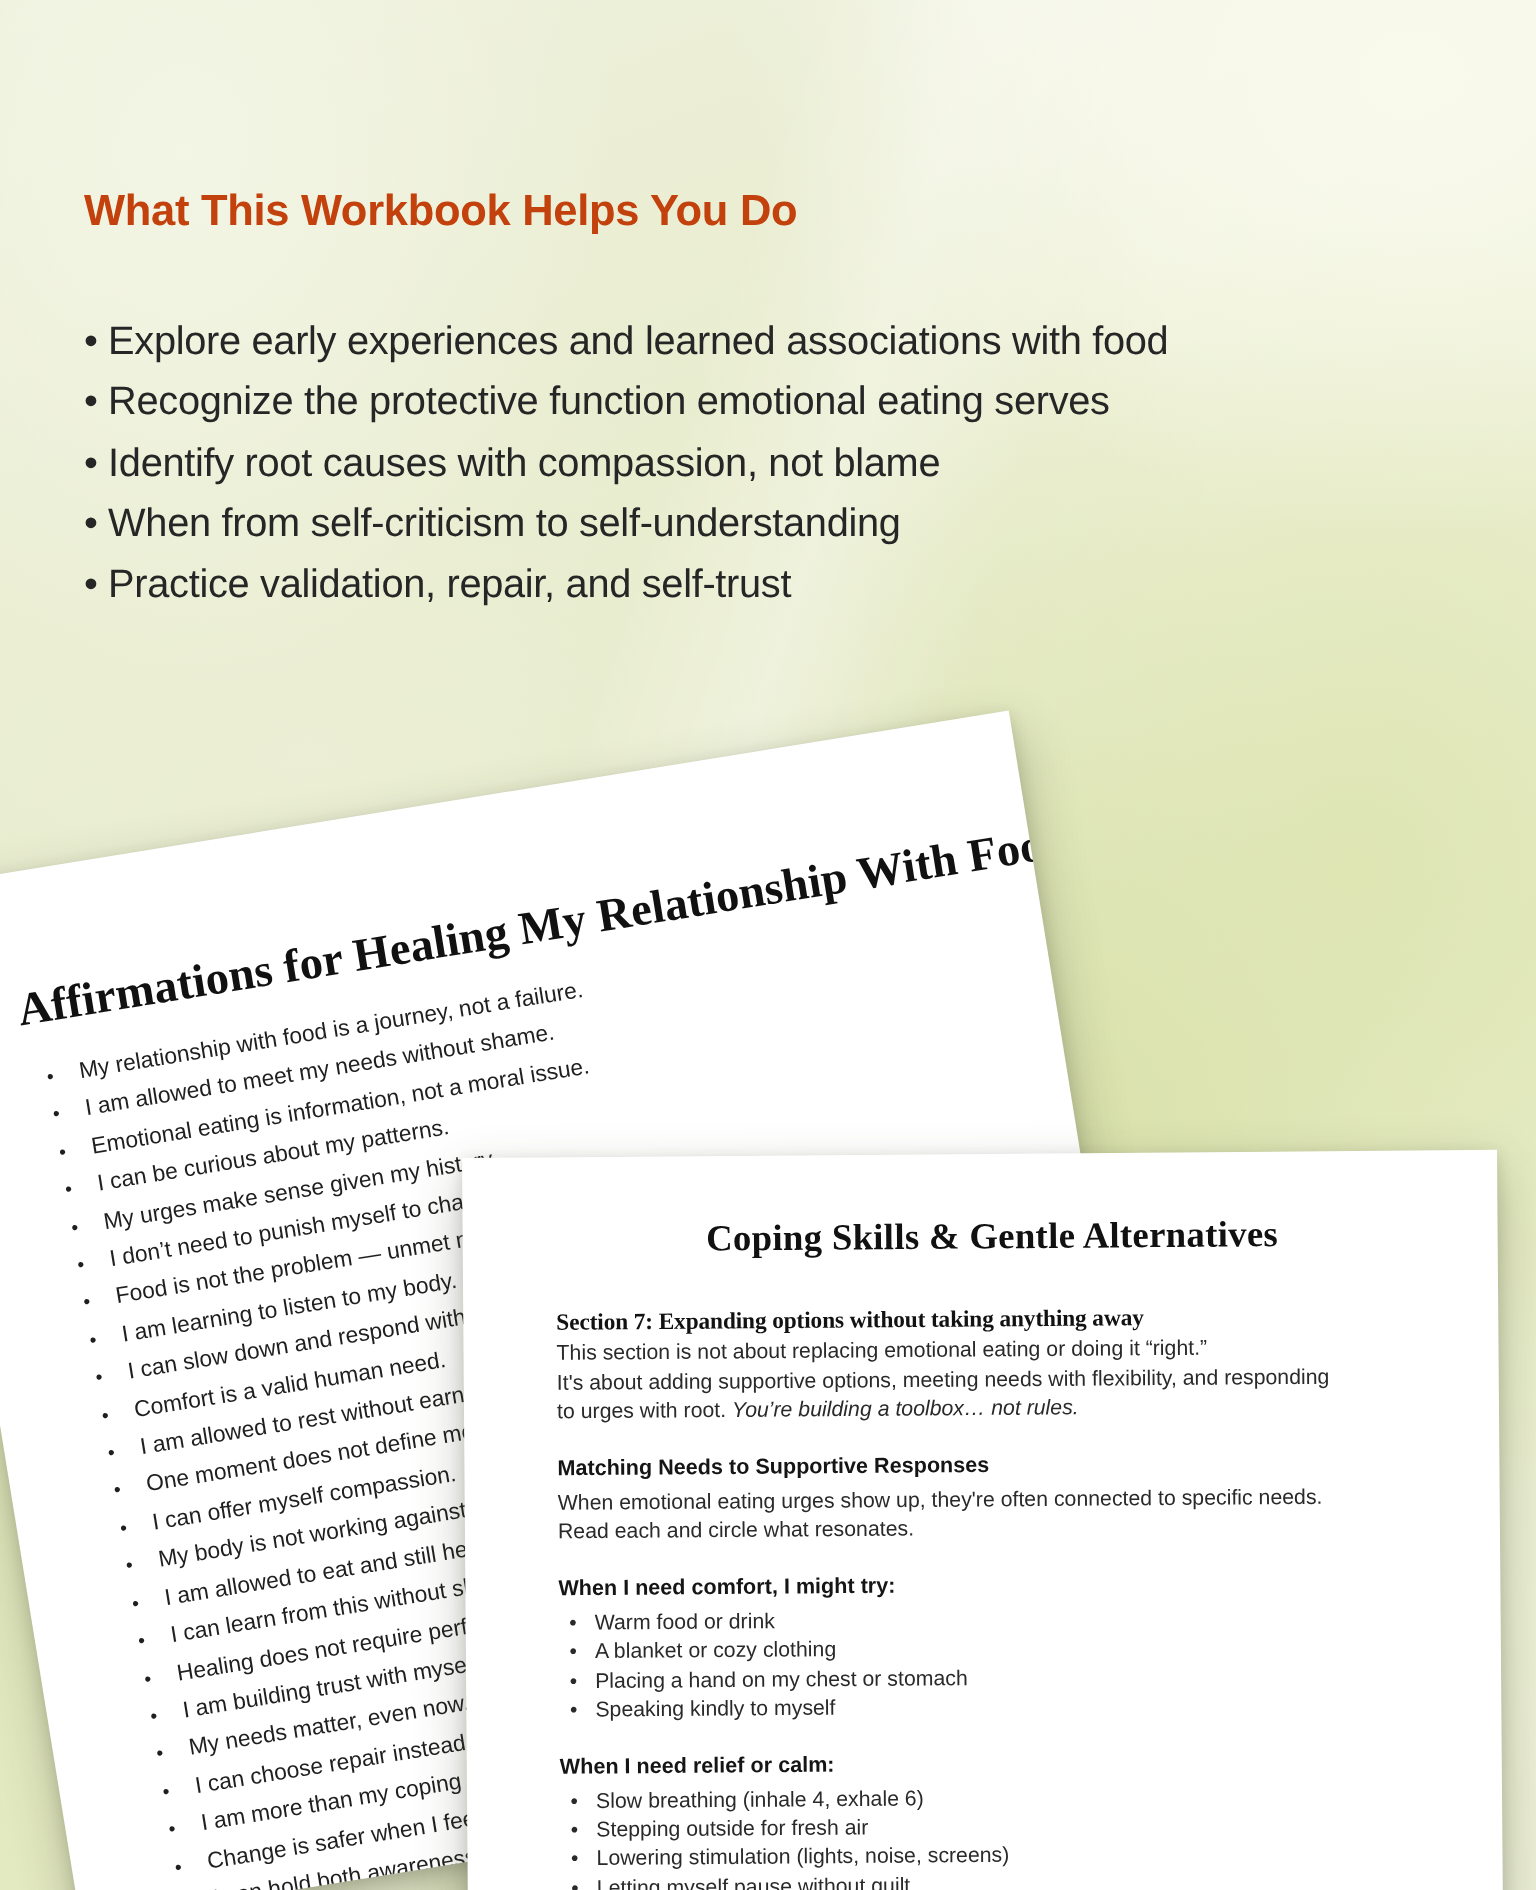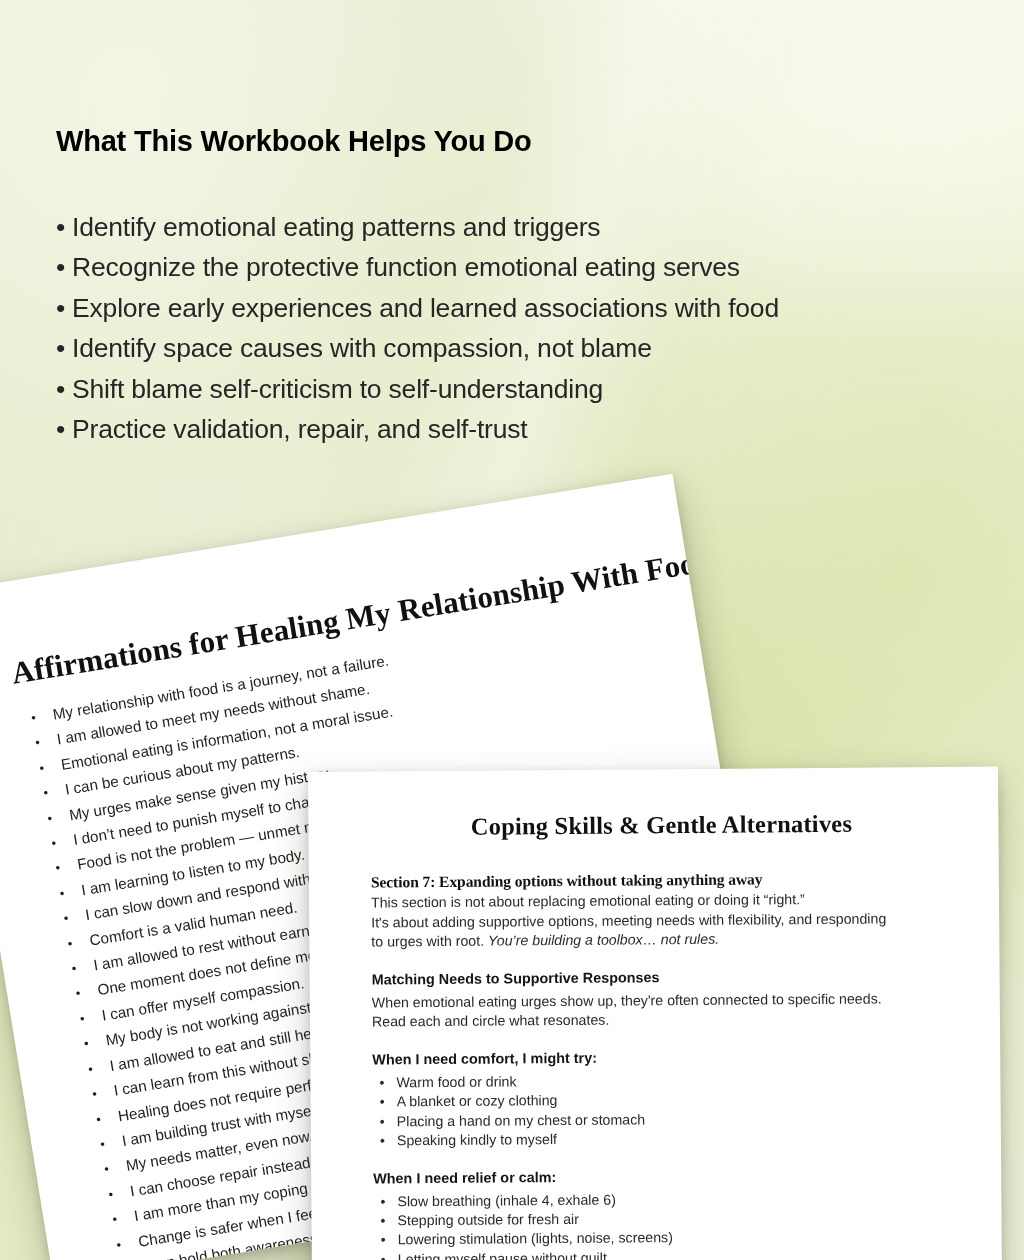--- a/index.html
+++ b/index.html
@@ -42,21 +42,21 @@
   
   #headline-block {
     position: absolute;
     left: 56px;
     top: 124px;
     width: 930px;
   }
   #page-title {
     font-size: 29px;
     font-weight: bold;
-    color: #000000;
+    color: #c2410c;
     letter-spacing: -0.2px;
     line-height: 1.2;
   }
   #benefit-list {
     margin-top: 48px;
     list-style: none;
   }
   #benefit-list li {
     font-size: 26.5px;
     line-height: 40.5px;
@@ -173,25 +173,24 @@
   }
 </style>
 </head>
 <body>
 
 <div id="backdrop"></div>
 
 <div id="headline-block">
   <h1 id="page-title">What This Workbook Helps You Do</h1>
   <ul id="benefit-list">
-    <li><span class="bullet-dot">•</span><span>Identify emotional eating patterns and triggers</span></li>
+    <li><span class="bullet-dot">•</span><span>Explore early experiences and learned associations with food</span></li>
     <li><span class="bullet-dot">•</span><span>Recognize the protective function emotional eating serves</span></li>
-    <li><span class="bullet-dot">•</span><span>Explore early experiences and learned associations with food</span></li>
-    <li><span class="bullet-dot">•</span><span>Identify space causes with compassion, not blame</span></li>
-    <li><span class="bullet-dot">•</span><span>Shift blame self-criticism to self-understanding</span></li>
+    <li><span class="bullet-dot">•</span><span>Identify root causes with compassion, not blame</span></li>
+    <li><span class="bullet-dot">•</span><span>When from self-criticism to self-understanding</span></li>
     <li><span class="bullet-dot">•</span><span>Practice validation, repair, and self-trust</span></li>
   </ul>
 </div>
 
 <div class="paper" id="affirmations-page">
   <div id="affirmations-title">Affirmations for Healing My Relationship With Food</div>
   <ul id="affirmations-list">
     <li>My relationship with food is a journey, not a failure.</li>
     <li>I am allowed to meet my needs without shame.</li>
     <li>Emotional eating is information, not a moral issue.</li>

